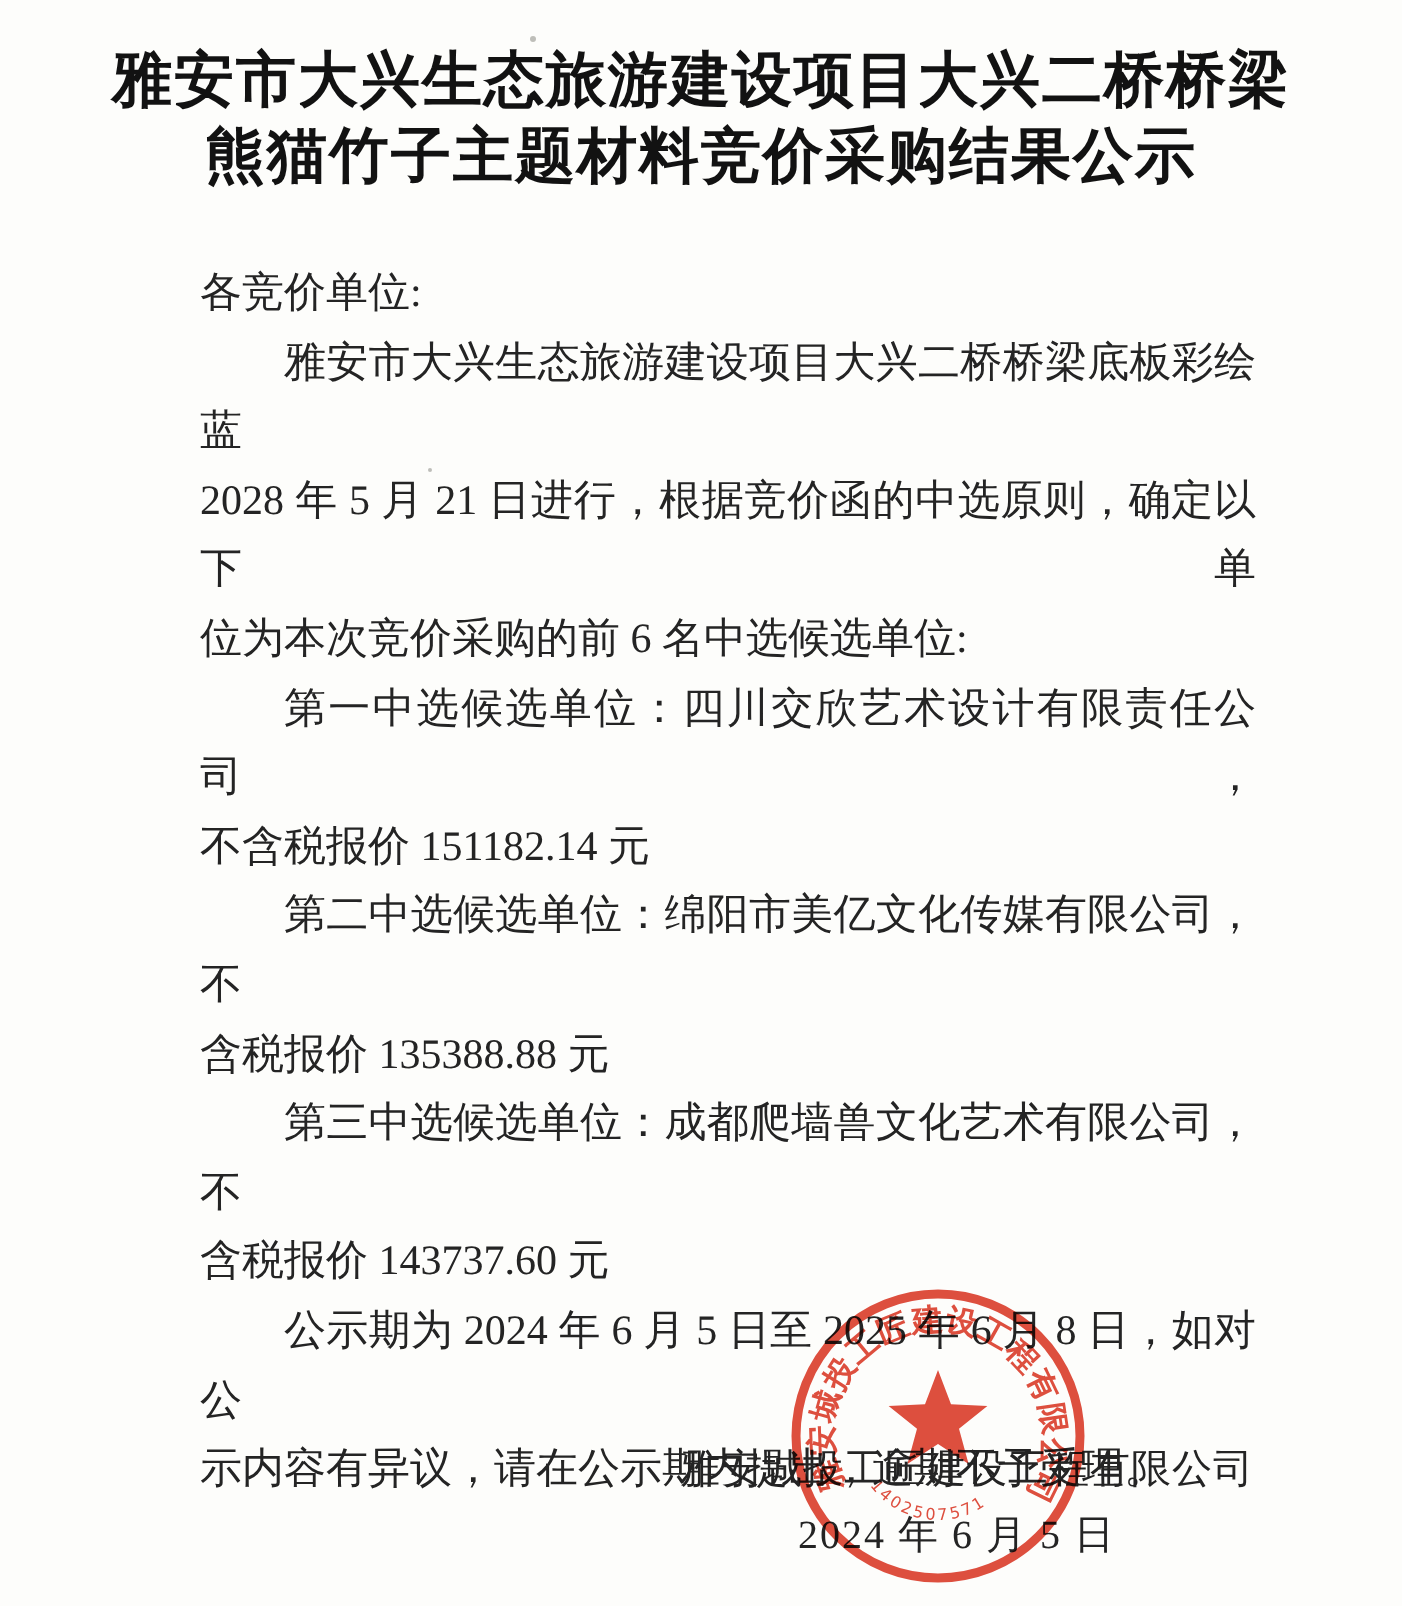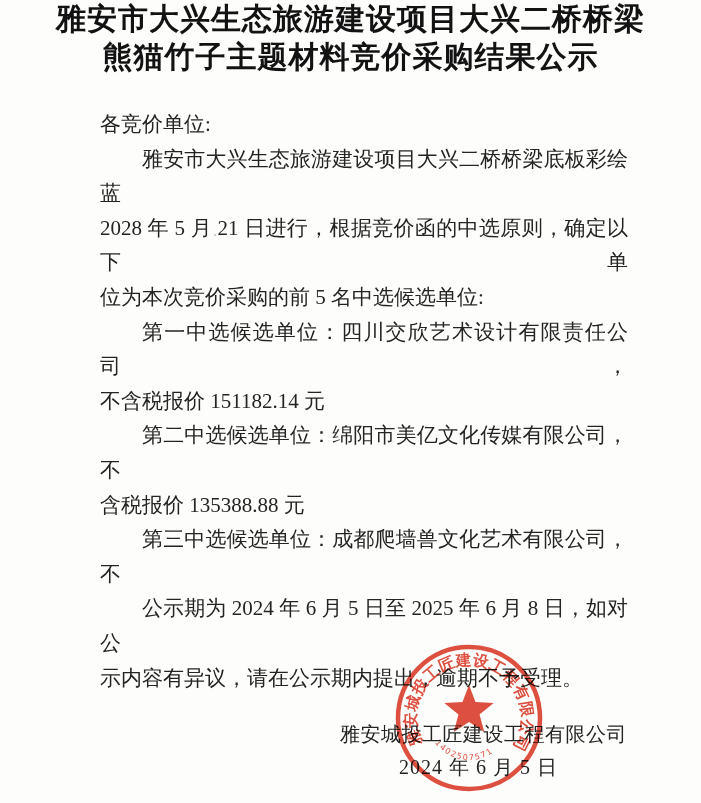--- a/index.html
+++ b/index.html
@@ -7,20 +7,21 @@
   .page {
     position: relative;
     width: 701px;
     height: 803px;
     background: #fdfdfb;
     overflow: hidden;
     font-family: "Liberation Serif", "DejaVu Serif", serif;
     color: #1f1f1f;
   }
   .title-block {
+    padding-top: 22px;
     text-align: center;
     font-weight: bold;
     font-size: 30px;
     line-height: 38px;
     color: #121212;
     letter-spacing: 1px;
   }
   .body-block {
     margin: 31px 73px 0 100px;
     font-size: 21px;
@@ -71,26 +72,27 @@
 
   <div class="title-block">
     <div class="line">雅安市大兴生态旅游建设项目大兴二桥桥梁</div>
     <div class="line">熊猫竹子主题材料竞价采购结果公示</div>
   </div>
 
   <div class="body-block">
     <div class="line">各竞价单位:</div>
     <div class="line j indent">雅安市大兴生态旅游建设项目大兴二桥桥梁底板彩绘蓝</div>
     <div class="line j">2028 年 5 月 21 日进行，根据竞价函的中选原则，确定以下单</div>
-    <div class="line">位为本次竞价采购的前 5 名中选候选单位:</div>
+    <div class="line">位为本次竞价采购的前 6 名中选候选单位:</div>
     <div class="line j indent">第一中选候选单位：四川交欣艺术设计有限责任公司，</div>
     <div class="line">不含税报价 151182.14 元</div>
     <div class="line j indent">第二中选候选单位：绵阳市美亿文化传媒有限公司，不</div>
     <div class="line">含税报价 135388.88 元</div>
     <div class="line j indent">第三中选候选单位：成都爬墙兽文化艺术有限公司，不</div>
+    <div class="line">含税报价 143737.60 元</div>
     <div class="line j indent">公示期为 2024 年 6 月 5 日至 2025 年 6 月 8 日，如对公</div>
     <div class="line">示内容有异议，请在公示期内提出，逾期不予受理。</div>
   </div>
 
   <div class="signature-company">雅安城投工匠建设工程有限公司</div>
   <div class="signature-date">2024 年 6 月 5 日</div>
 
   <svg class="stamp" viewBox="-81 -81 162 162" xmlns="http://www.w3.org/2000/svg">
     <defs>
       <path id="ringPath" d="M -46.8,24.9 A 53,53 0 1,1 46.8,24.9" fill="none"></path>

